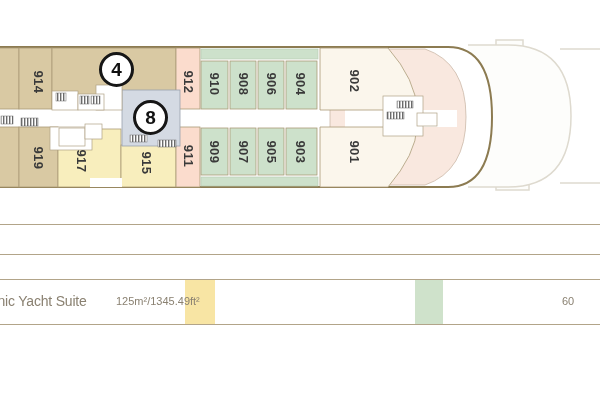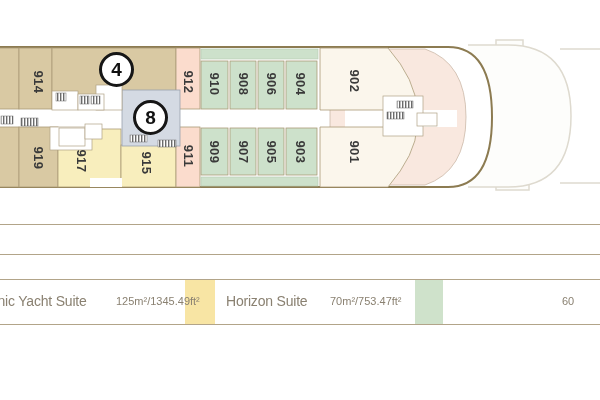--- a/index.html
+++ b/index.html
@@ -128,19 +128,17 @@
   <div class="hline" style="top:224px;"></div>
   <div class="hline" style="top:254px;"></div>
 
   <div class="legend">
     <div class="swatch" style="left:185px;width:30px;background:#f8e5a4;"></div>
     <div class="swatch" style="left:415px;width:28px;background:#cfe2cb;"></div>
 
     <div class="lname" style="left:-26px;">Scenic Yacht Suite</div>
     <div class="larea" style="left:116px;">125m²/1345.49ft²</div>
 
-    <div class="lname" style="left:226px;">Horizon Suite</div>
-    <div class="larea" style="left:330px;">70m²/753.47ft²</div>
 
     <div class="larea" style="left:562px;">60</div>
   </div>
 
 </div>
 
 </body></html>

